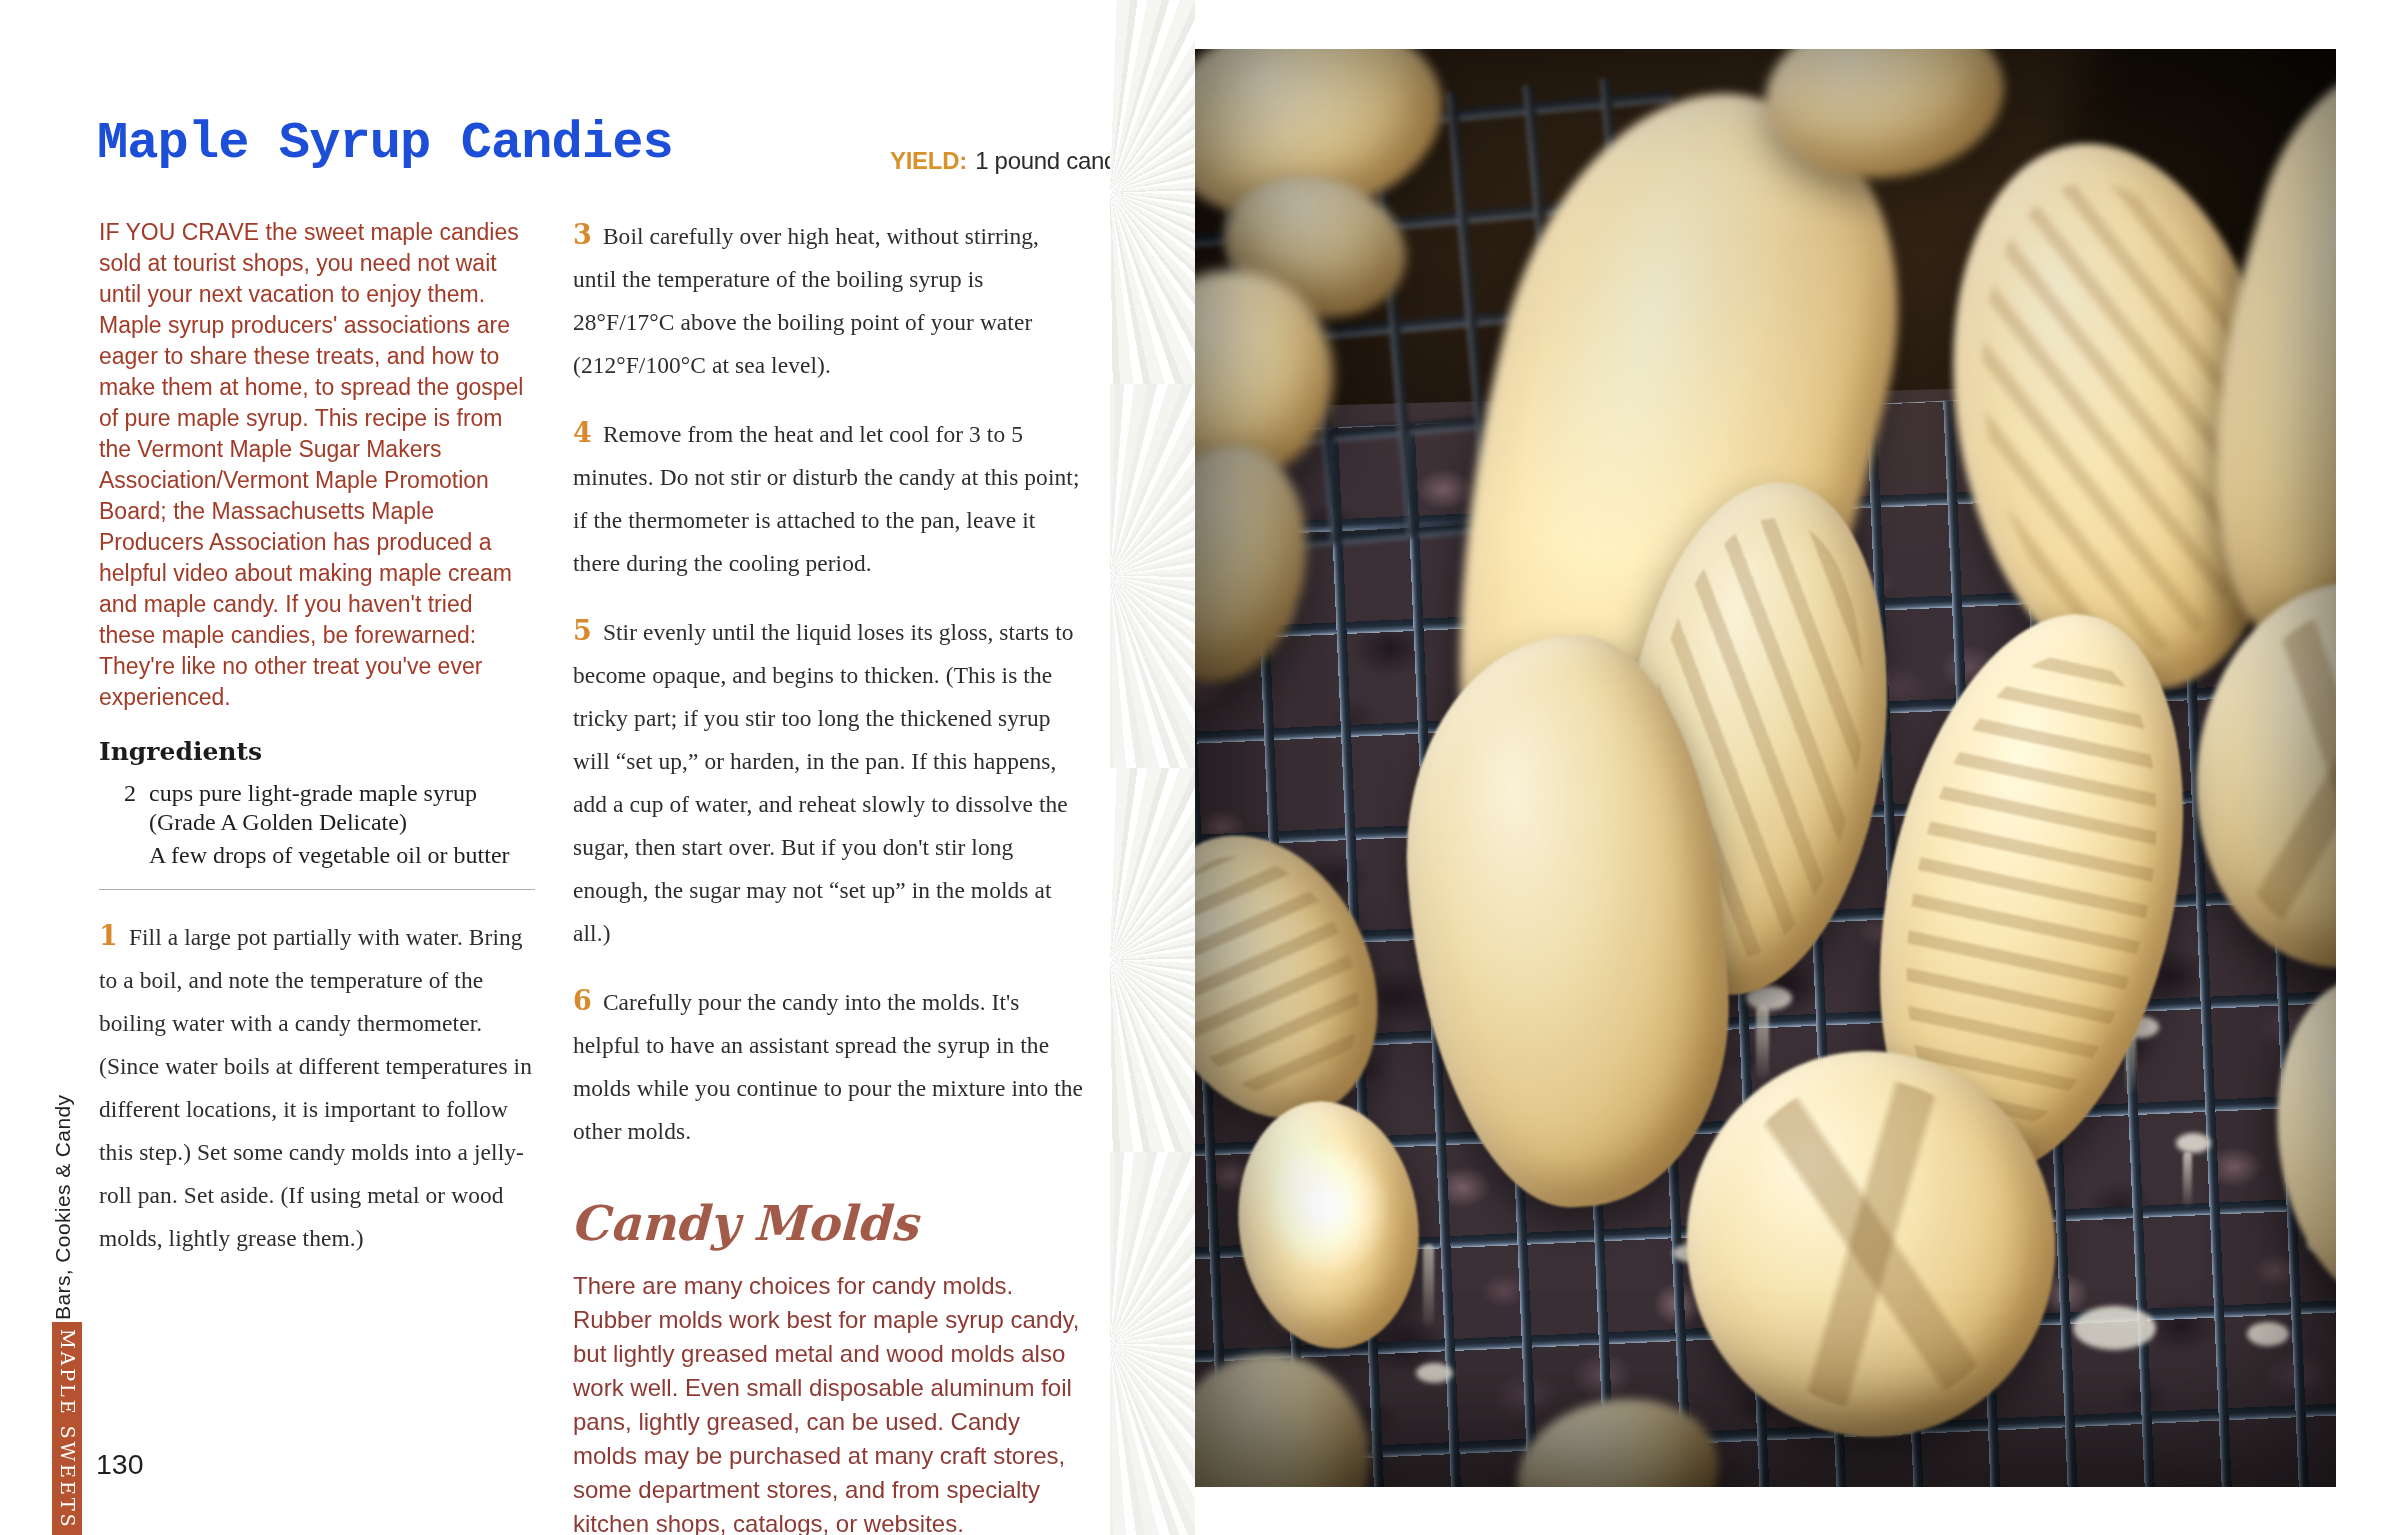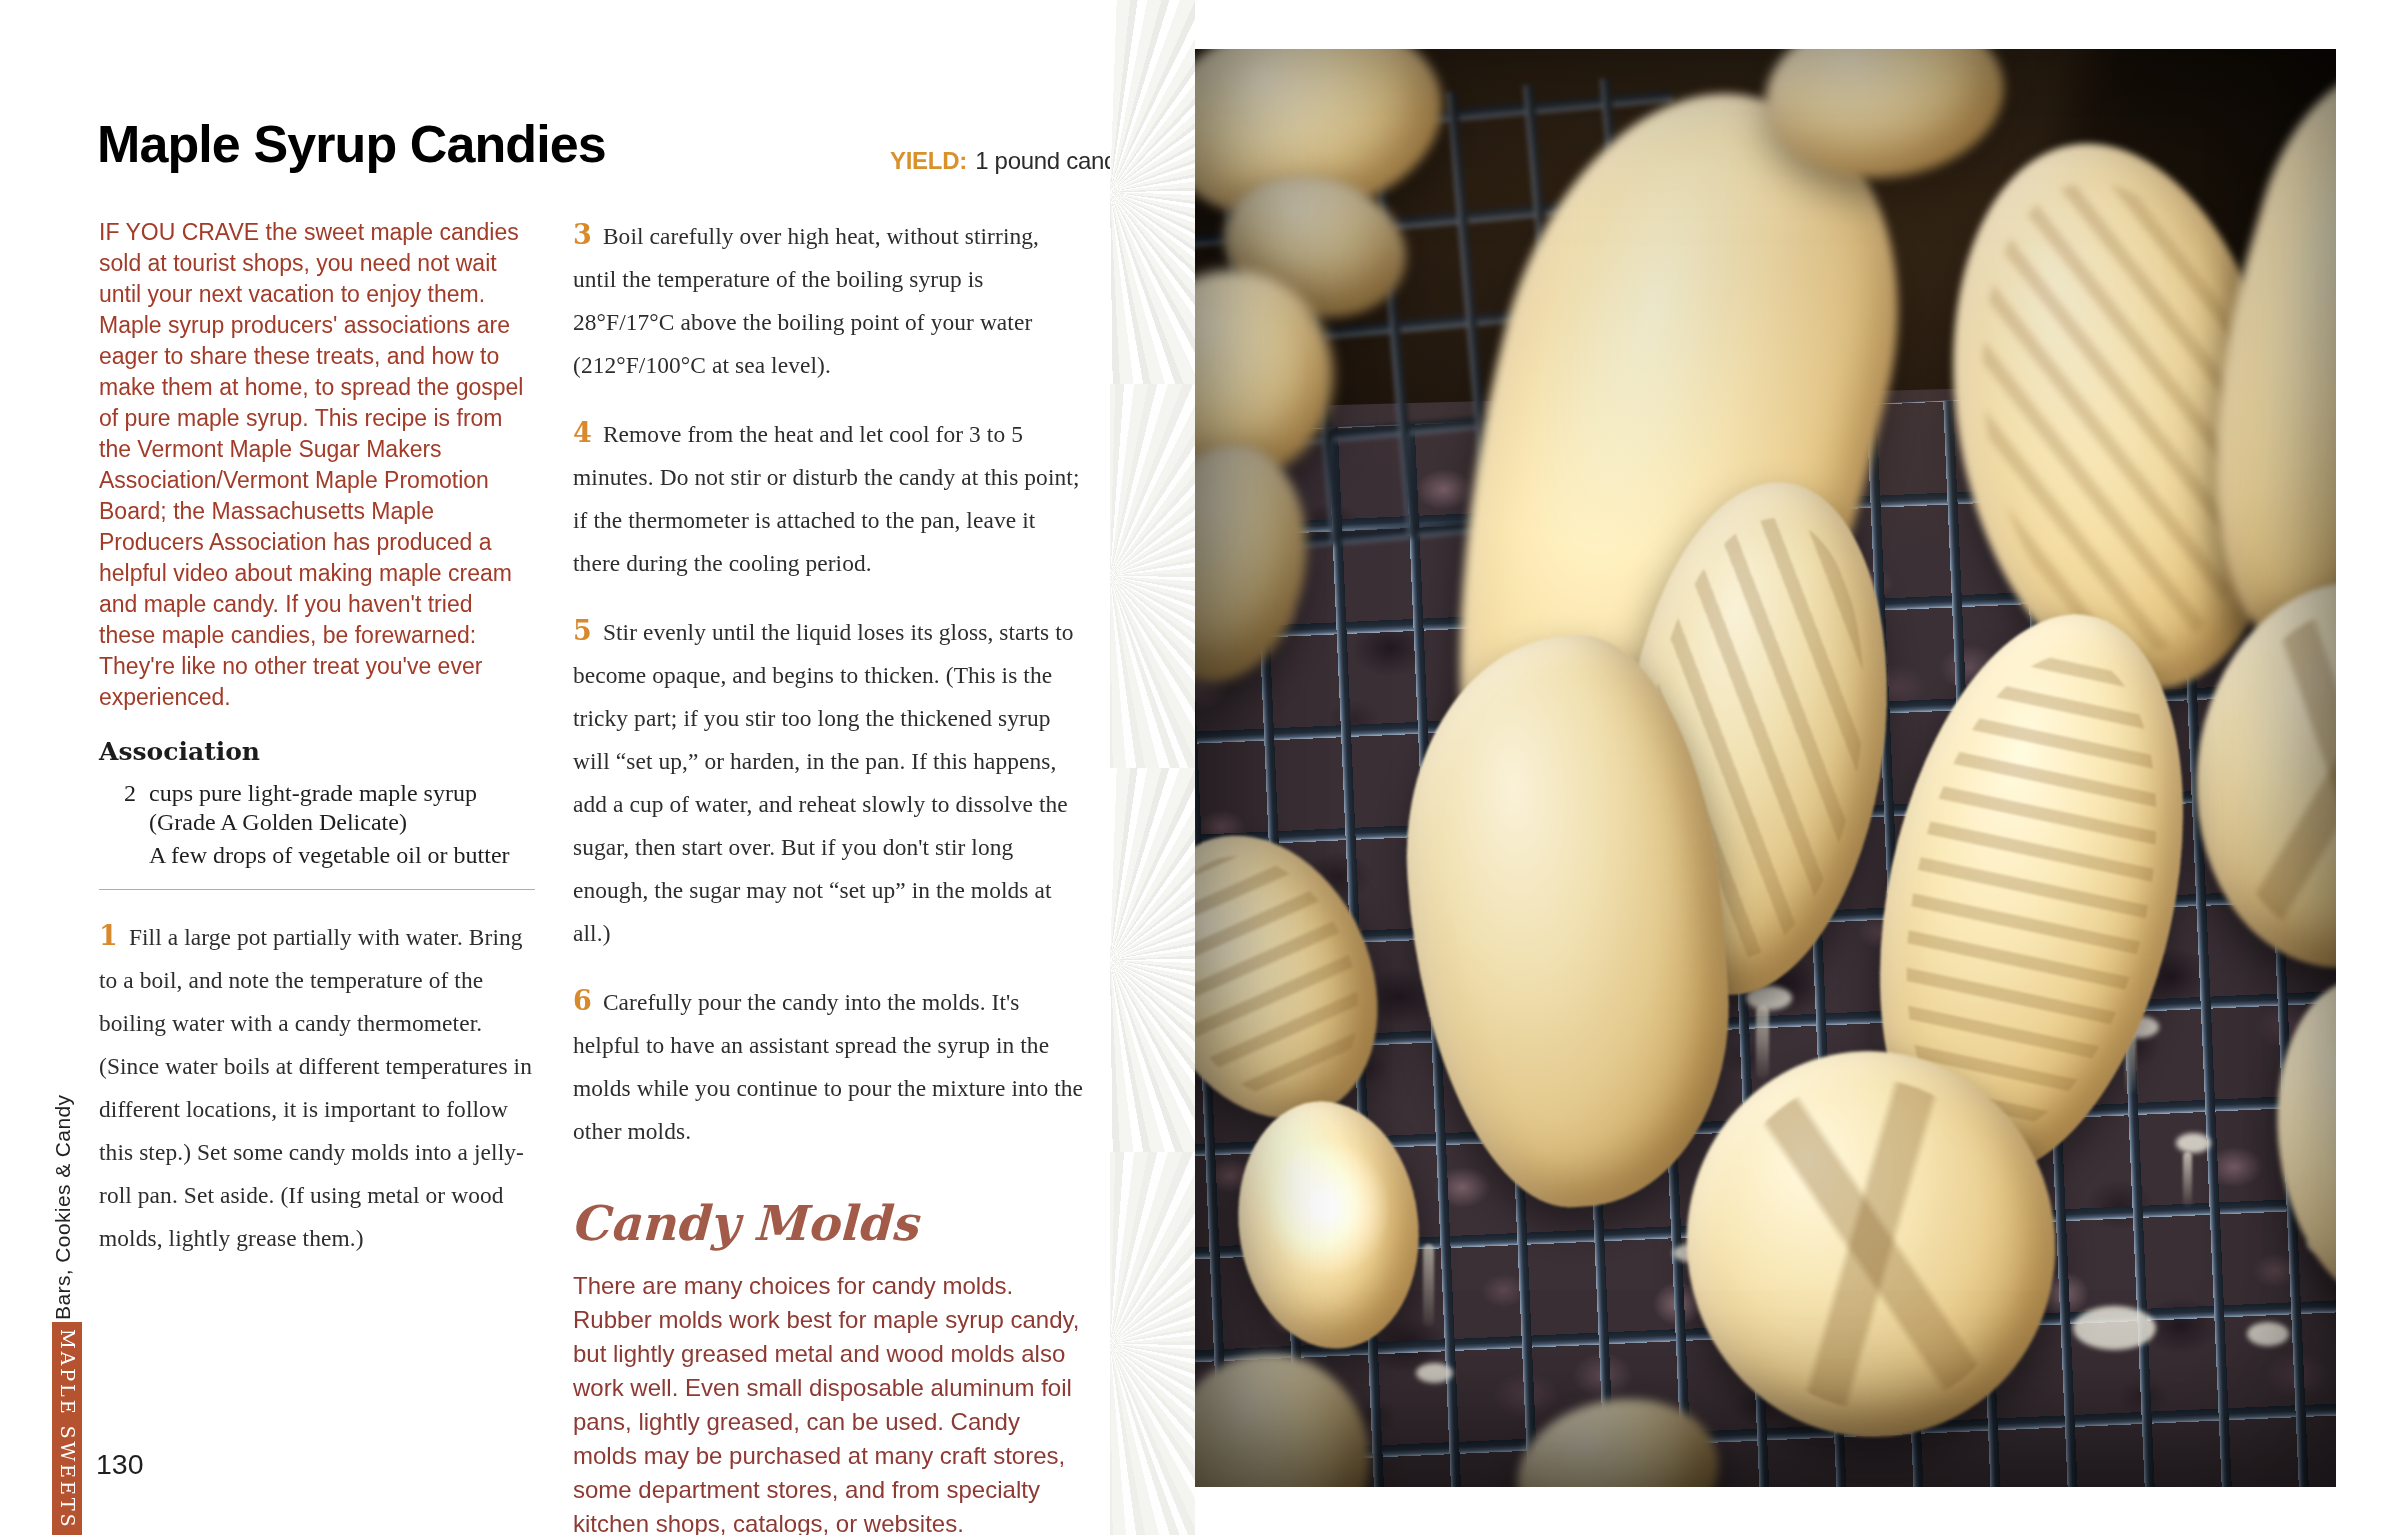--- a/index.html
+++ b/index.html
@@ -12,21 +12,21 @@
     font-family:"Liberation Sans",sans-serif;font-size:21px;color:#222;letter-spacing:0.4px;}
   .spine-tab{position:absolute;left:52px;top:1322px;width:30px;height:214px;background:#b5522f;
     display:flex;align-items:center;justify-content:center;}
   .spine-tab span{writing-mode:vertical-rl;white-space:nowrap;color:#ffffff;
     font-family:"DejaVu Serif",serif;font-size:19.3px;letter-spacing:2.8px;}
   .page-number{position:absolute;left:96px;top:1448px;
     font-family:"Liberation Sans",sans-serif;font-size:28.5px;color:#1f1f1f;}
 
   
   .title{position:absolute;left:97px;top:114px;margin:0;
-    font-family:Liberation Sans, sans-serif;font-weight:700;font-size:52px;letter-spacing:-0.9px;color:#000000;}
+    font-family:Liberation Mono, monospace;font-weight:700;font-size:52px;letter-spacing:-0.9px;color:#1d4ed8;}
   .yield{position:absolute;left:890px;top:147px;font-size:24px;letter-spacing:-0.3px;white-space:nowrap;}
   .yield-label{font-family:"Liberation Sans",sans-serif;font-weight:700;color:#d9912c;margin-right:8.3px;}
   .yield-value{font-family:"Liberation Sans",sans-serif;color:#2b2b2b;}
 
   
   .col{position:absolute;}
   .col-left{left:99px;top:217px;width:436px;}
   .col-right{left:573px;top:213px;width:511px;}
 
   .intro{font-family:"Liberation Sans",sans-serif;font-size:23px;line-height:31px;
@@ -109,21 +109,21 @@
   <div class="page-number">130</div>
 
   <h1 class="title">Maple Syrup Candies</h1>
   <div class="yield">
     <span class="yield-label">YIELD:</span><span class="yield-value">1 pound candy</span>
   </div>
 
   <div class="col col-left">
     <p class="intro"><span class="lead-in">IF YOU CRAVE</span><span> the sweet maple candies sold at tourist shops, you need not wait until your next vacation to enjoy them. Maple syrup producers' associations are eager to share these treats, and how to make them at home, to spread the gospel of pure maple syrup. This recipe is from the Vermont Maple Sugar Makers Association/Vermont Maple Promotion Board; the Massachusetts Maple Producers Association has produced a helpful video about making maple cream and maple candy. If you haven't tried these maple candies, be forewarned: They're like no other treat you've ever experienced.</span></p>
 
-    <h2 class="ing-heading">Association</h2>
+    <h2 class="ing-heading">Ingredients</h2>
     <div class="ing-row">
       <span class="ing-qty">2</span>
       <span class="ing-text">cups pure light-grade maple syrup (Grade A Golden Delicate)</span>
     </div>
     <div class="ing-row">
       <span class="ing-qty"></span>
       <span class="ing-text">A few drops of vegetable oil or butter</span>
     </div>
     <hr class="rule">
 

